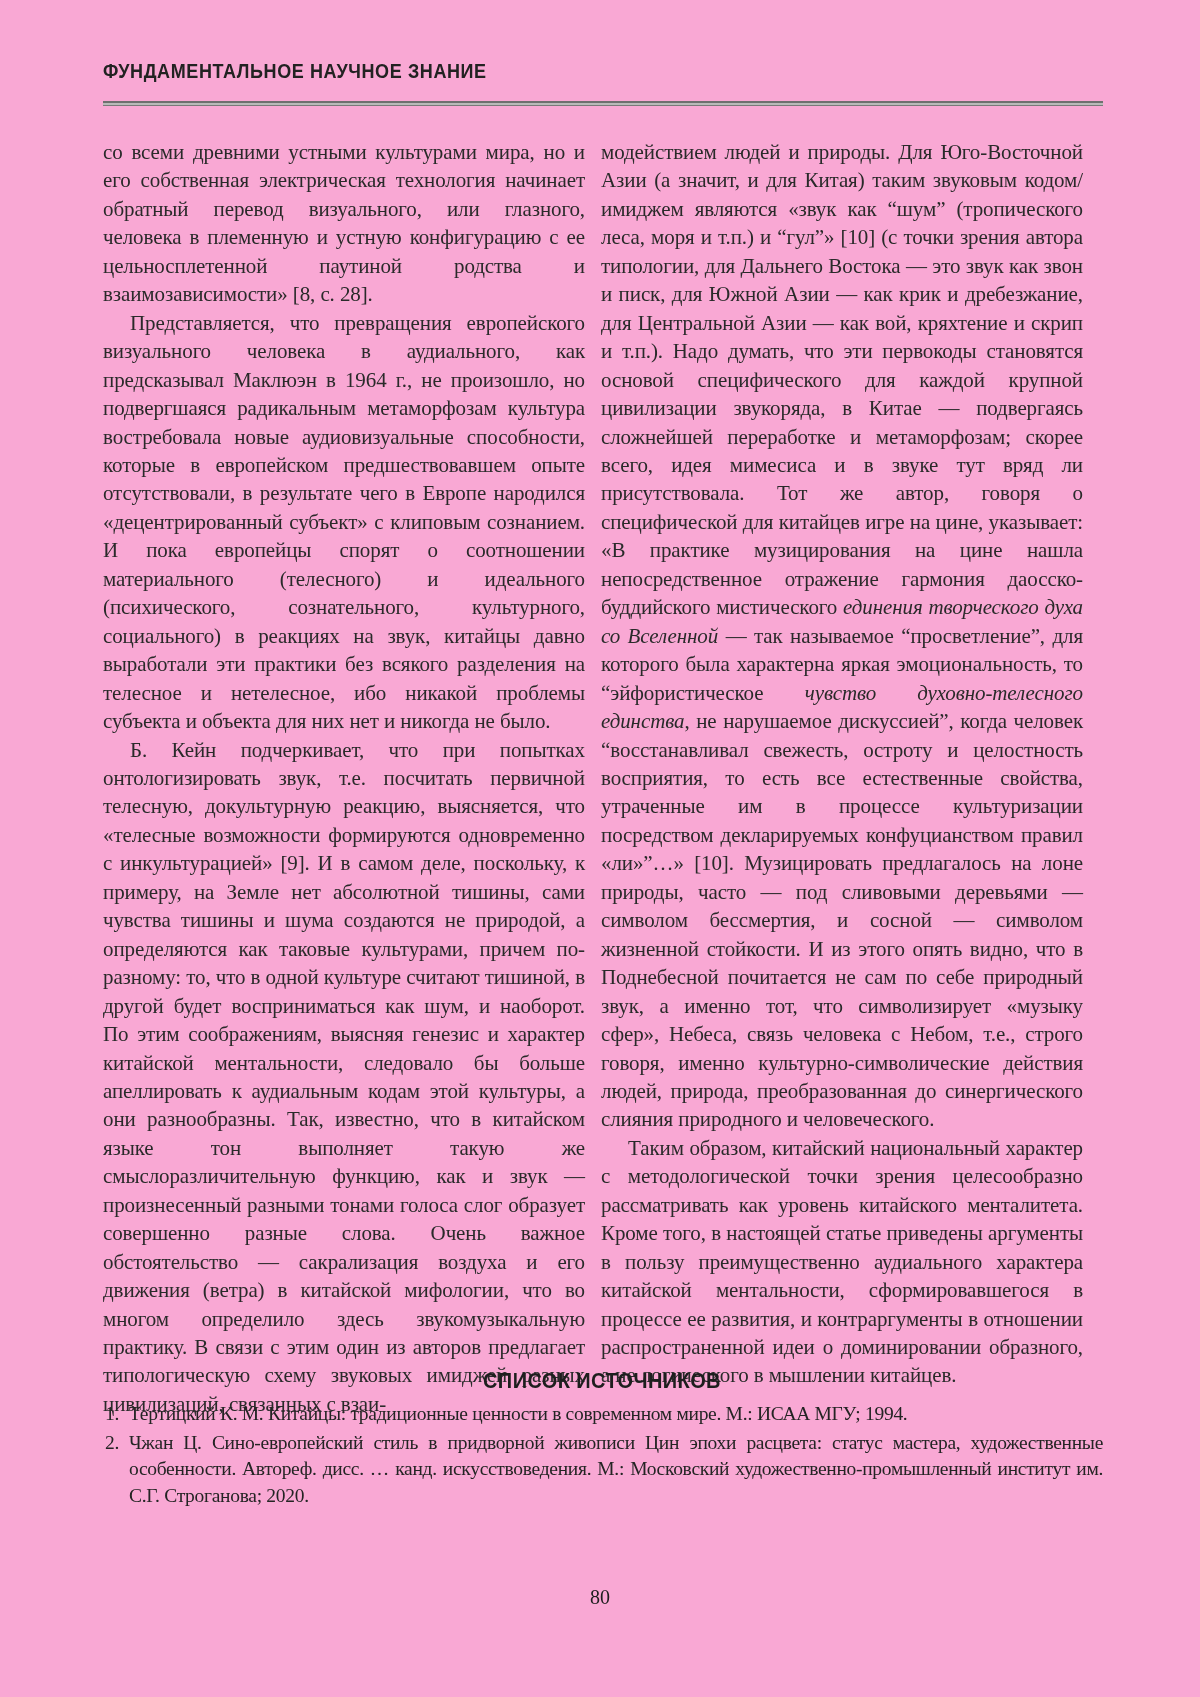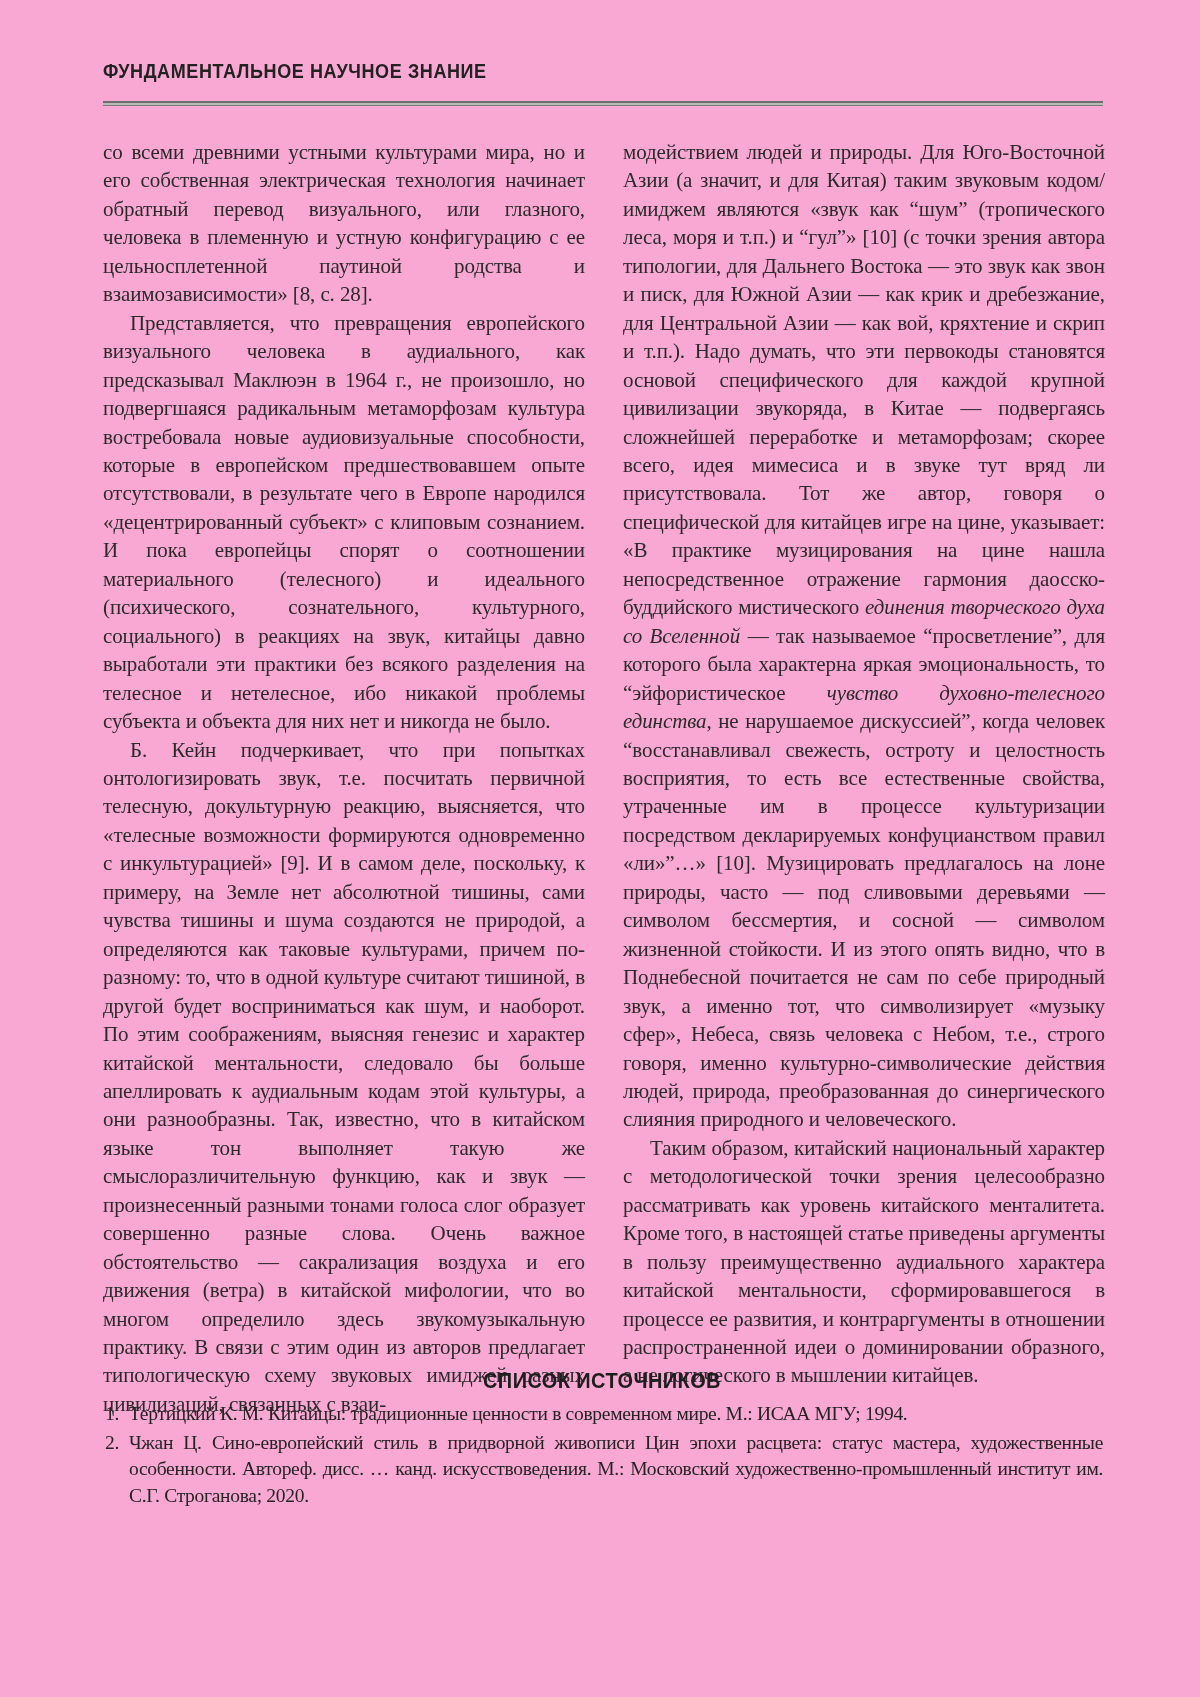--- a/index.html
+++ b/index.html
@@ -35,21 +35,21 @@
     background: #b9b9b9;
     border-top: 2px solid #6f6f6f;
     border-bottom: 1px solid #7a7a7a;
   }
   .columns {
     position: absolute;
     top: 138px;
     left: 103px;
     width: 1002px;
     display: flex;
-    gap: 38px;
+    gap: 16px;
   }
   .col {
     width: 482px;
     text-align: justify;
     font-size: 21px;
     line-height: 28.45px;
     letter-spacing: -0.1px;
   }
   .col p { margin: 0; }
   .col p.indent { text-indent: 27px; }
@@ -124,14 +124,15 @@
           <span class="ref-num">1.</span>
           <span class="ref-text">Тертицкий К. М. Китайцы: традиционные ценности в современном мире. М.: ИСАА МГУ; 1994.</span>
         </div>
         <div class="ref-item">
           <span class="ref-num">2.</span>
           <span class="ref-text">Чжан Ц. Сино-европейский стиль в придворной живописи Цин эпохи расцвета: статус мастера, художественные особенности. Автореф. дисс. … канд. искусствоведения. М.: Московский художественно-промышленный институт им. С.Г. Строганова; 2020.</span>
         </div>
       </div>
   </div>
 
+  <div class="page-number">80</div>
 
 </div>
 
 </body></html>

